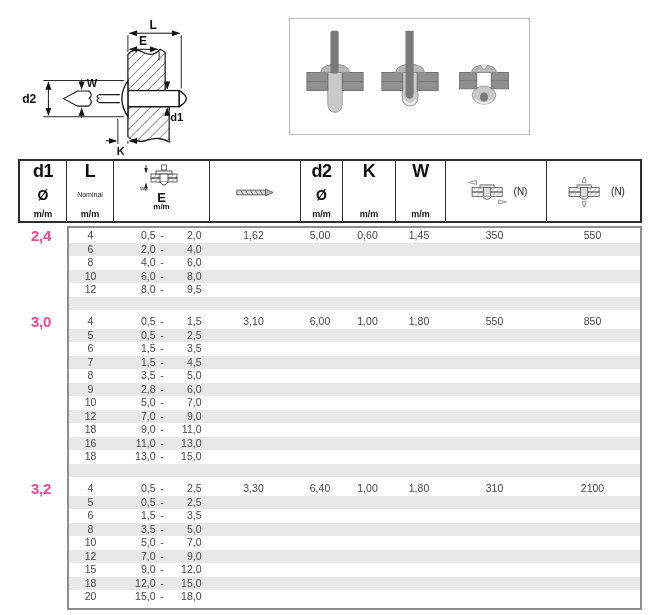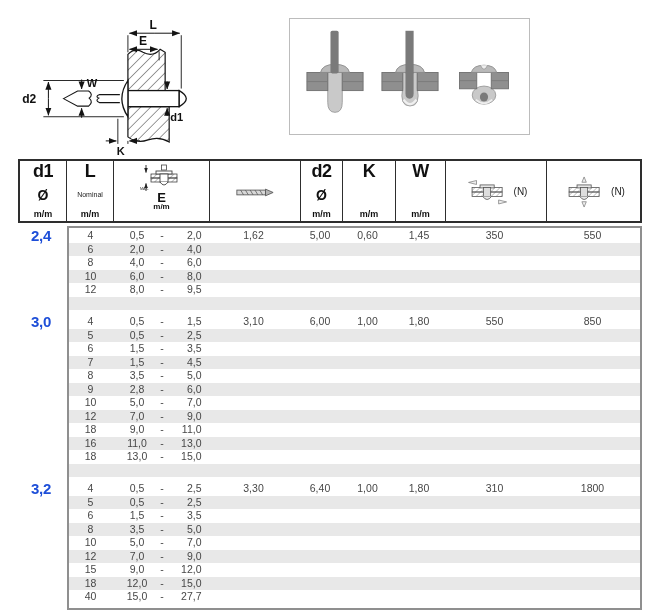--- a/index.html
+++ b/index.html
@@ -27,27 +27,27 @@
   .h-e{font-weight:bold;font-size:13px;line-height:11px;margin-top:1px;}
   .h-unit-e{font-weight:bold;font-size:8px;line-height:8px;}
   .hcell-icon{justify-content:center;}
   .hcell-n{flex-direction:row;justify-content:center;align-items:center;gap:3px;}
   .n-label{font-size:10px;color:#222;}
 
   .body-block{margin-left:49px;margin-top:3px;width:575px;box-sizing:border-box;
               border:2px solid #8f8f8f;background:#fff;padding:1px 0 4px 0;}
   .group{position:relative;}
   .d1-label{position:absolute;left:-51px;top:-2px;width:46px;text-align:center;
-            font-weight:bold;font-size:15px;letter-spacing:-0.3px;color:#1d4ed8;}
+            font-weight:bold;font-size:15px;letter-spacing:-0.3px;color:#ec4899;}
   .row{display:grid;grid-template-columns:43px 96px 91px 42px 53px 50px 101px 1fr;
        height:13.5px;line-height:13.5px;font-size:10.5px;color:#474747;}
   .row.alt{background:#e8e8e8;}
   .c{text-align:center;overflow:hidden;}
   .cE{display:flex;justify-content:center;}
-  .emin{display:inline-block;width:37px;}
+  .emin{display:inline-block;width:37px;text-align:right;}
   .edash{display:inline-block;width:13px;text-align:center;}
   .emax{display:inline-block;width:33px;text-align:right;}
   .spacer-gray{height:13.5px;background:#e8e8e8;}
   .spacer-white{height:5px;background:#fff;}
 
   svg text{font-family:"Liberation Sans",sans-serif;}
 </style>
 </head>
 <body>
 
@@ -476,21 +476,21 @@
     <span class="c cE">
               <span class="emin">0,5</span>
               <span class="edash">-</span>
               <span class="emax">2,5</span>
             </span>
     <span class="c cDrill">3,30</span>
     <span class="c cD2">6,40</span>
     <span class="c cK">1,00</span>
     <span class="c cW">1,80</span>
     <span class="c cShear">310</span>
-    <span class="c cTensile">1800</span>
+    <span class="c cTensile">2100</span>
   </div>
           <div class="row alt">
     <span class="c cL">5</span>
     <span class="c cE">
               <span class="emin">0,5</span>
               <span class="edash">-</span>
               <span class="emax">2,5</span>
             </span>
     <span class="c cDrill"></span>
     <span class="c cD2"></span>
@@ -577,25 +577,25 @@
               <span class="emax">15,0</span>
             </span>
     <span class="c cDrill"></span>
     <span class="c cD2"></span>
     <span class="c cK"></span>
     <span class="c cW"></span>
     <span class="c cShear"></span>
     <span class="c cTensile"></span>
   </div>
           <div class="row">
-    <span class="c cL">40</span>
+    <span class="c cL">20</span>
     <span class="c cE">
               <span class="emin">15,0</span>
               <span class="edash">-</span>
-              <span class="emax">27,7</span>
+              <span class="emax">18,0</span>
             </span>
     <span class="c cDrill"></span>
     <span class="c cD2"></span>
     <span class="c cK"></span>
     <span class="c cW"></span>
     <span class="c cShear"></span>
     <span class="c cTensile"></span>
   </div>
         </div>
       </div>

